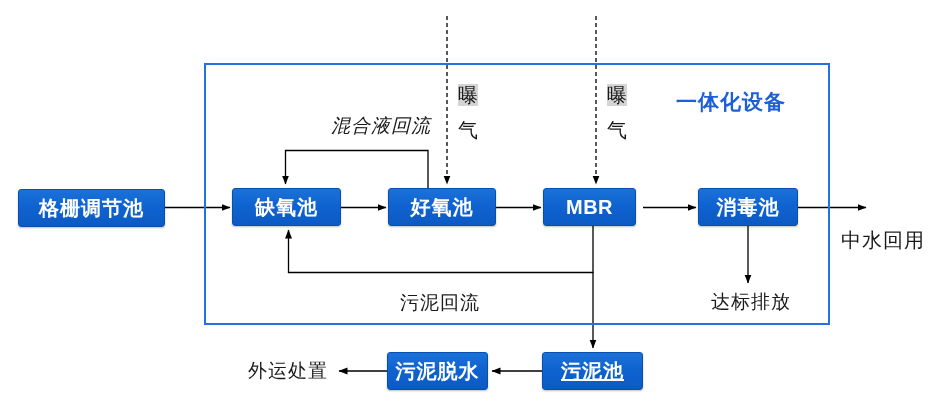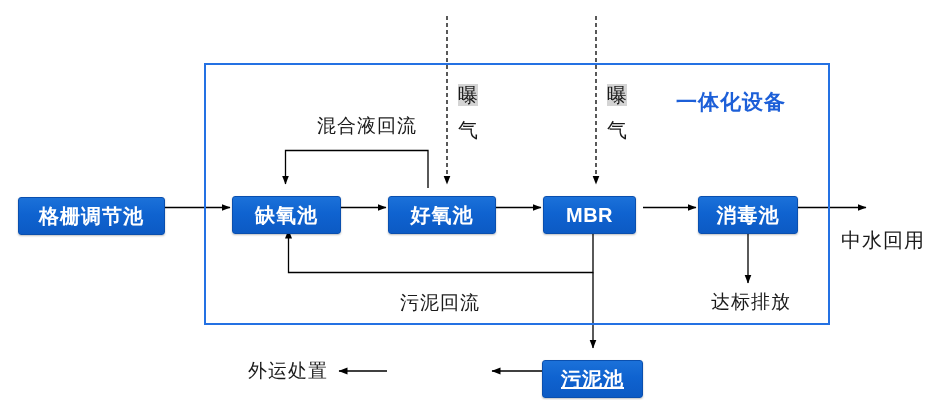--- a/index.html
+++ b/index.html
@@ -15,34 +15,33 @@
   .equip-label {
     position:absolute; left:676px; top:88px; width:150px; text-align:left;
     color:#1c5fd8; font-size:21px; font-weight:bold; letter-spacing:1px;
   }
   .pbox {
     position:absolute; height:38px; display:flex; align-items:center; justify-content:center;
     background:linear-gradient(180deg,#1b71d9 0%,#0f63d0 45%,#0c5ac4 100%);
     border:1px solid #0a4fae; border-radius:3px; box-sizing:border-box;
     color:#ffffff; font-size:20px; font-weight:bold; letter-spacing:1px;
     box-shadow:0 1px 2px rgba(0,0,0,0.25);
-    margin-top:8px;
   }
   .b-grid        { left:18px;  top:189px; width:147px; }
   .b-anoxic      { left:232px; top:188px; width:109px; }
   .b-aerobic     { left:388px; top:188px; width:108px; }
   .b-mbr         { left:543px; top:188px; width:93px; letter-spacing:0.5px; }
   .b-disinfect   { left:698px; top:188px; width:100px; }
   .b-sludgetank  { left:542px; top:352px; width:101px;text-decoration:underline; }
   .b-dewater     { left:387px; top:352px; width:101px; }
   .lbl {
     position:absolute; color:#1a1a1a; font-size:19px; text-align:center;
     letter-spacing:1px; white-space:nowrap;
   }
-  .l-mixreturn   { left:282px; top:113px; width:170px; }
+  .l-mixreturn   { left:296px; top:113px; width:170px;font-style:italic; }
   .l-sludgeret   { left:365px; top:290px; width:150px; }
   .l-discharge   { left:676px; top:289px; width:150px; }
   .l-reclaimed   { left:832px; top:227px; width:102px; font-size:20px; }
   .l-disposal    { left:213px; top:358px; width:150px; }
   .aeration {
     position:absolute; width:26px; text-align:center; color:#1a1a1a;
     font-size:20px; line-height:35px;
   }
   .a-1 { left:455px; top:78px; }
   .a-2 { left:604px; top:78px; }
@@ -79,20 +78,21 @@
   <div class="boundary"></div>
 
   <div class="equip-label">一体化设备</div>
 
   <div class="pbox b-grid">格栅调节池</div>
   <div class="pbox b-anoxic">缺氧池</div>
   <div class="pbox b-aerobic">好氧池</div>
   <div class="pbox b-mbr">MBR</div>
   <div class="pbox b-disinfect">消毒池</div>
   <div class="pbox b-sludgetank">污泥池</div>
+  <div class="pbox b-dewater">污泥脱水</div>
 
   <div class="lbl l-mixreturn">混合液回流</div>
   <div class="lbl l-sludgeret">污泥回流</div>
   <div class="lbl l-discharge">达标排放</div>
   <div class="lbl l-reclaimed">中水回用</div>
   <div class="lbl l-disposal">外运处置</div>
 
   <div class="aeration a-1">
     <span class="hl">曝</span><br>
     <span>气</span>

